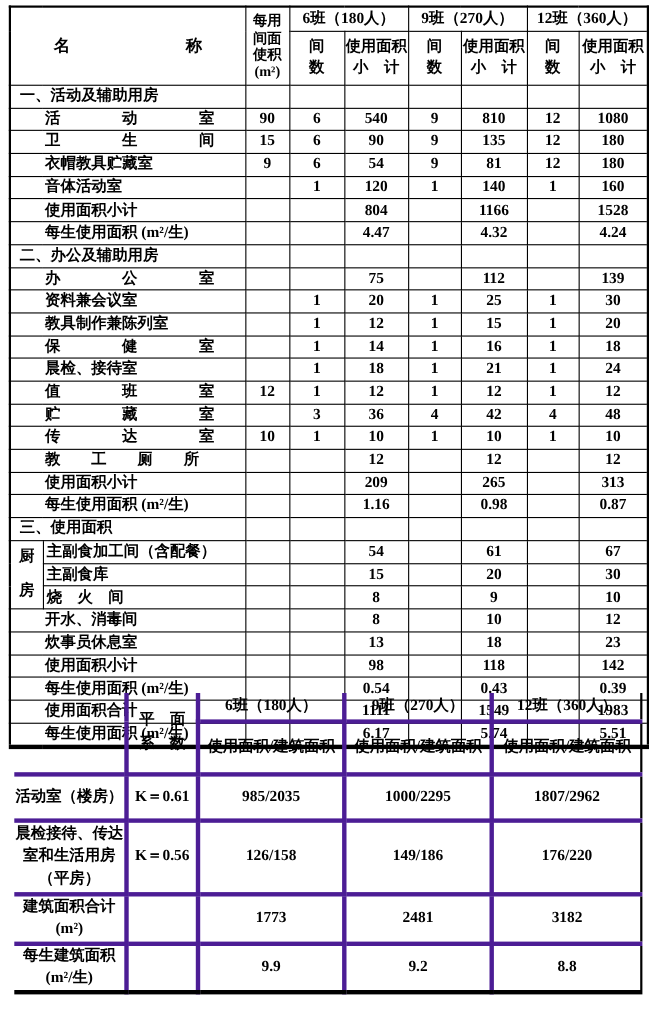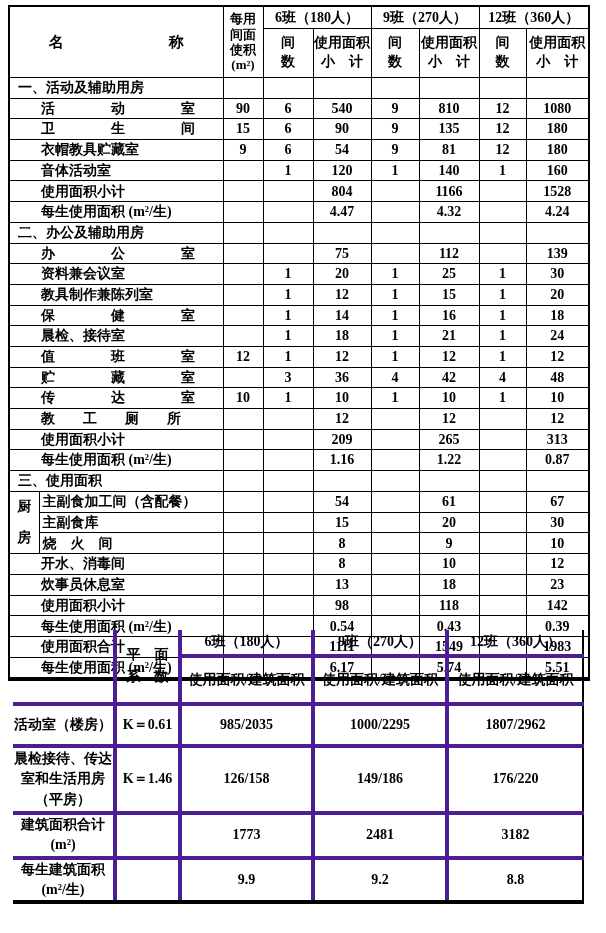--- a/index.html
+++ b/index.html
@@ -268,21 +268,21 @@
           <td class="val">265</td>
           <td class="val"></td>
           <td class="val">313</td>
         </tr>
         <tr>
           <td class="room-label" colspan="2">每生使用面积 (m²/生)</td>
           <td class="val"></td>
           <td class="val"></td>
           <td class="val">1.16</td>
           <td class="val"></td>
-          <td class="val">1.22</td>
+          <td class="val">0.98</td>
           <td class="val"></td>
           <td class="val">0.87</td>
         </tr>
         <tr>
           <td class="section-label" colspan="2">三、使用面积</td>
           <td class="val"></td>
           <td class="val"></td>
           <td class="val"></td>
           <td class="val"></td>
           <td class="val"></td>
@@ -412,21 +412,21 @@
           <td class="rowlabel pre">活动室（楼房）</td>
           <td class="kval">K＝0.61</td>
           <td class="val">985/2035</td>
           <td class="val">1000/2295</td>
           <td class="val">1807/2962</td>
         </tr>
         <tr style="height: 67px;">
           <td class="rowlabel pre">晨检接待、传达
 室和生活用房
 （平房）</td>
-          <td class="kval">K＝1.46</td>
+          <td class="kval">K＝0.56</td>
           <td class="val">126/158</td>
           <td class="val">149/186</td>
           <td class="val">176/220</td>
         </tr>
         <tr style="height: 43px;">
           <td class="rowlabel pre">建筑面积合计
 (m²)</td>
           <td class="kval"></td>
           <td class="val">1773</td>
           <td class="val">2481</td>

